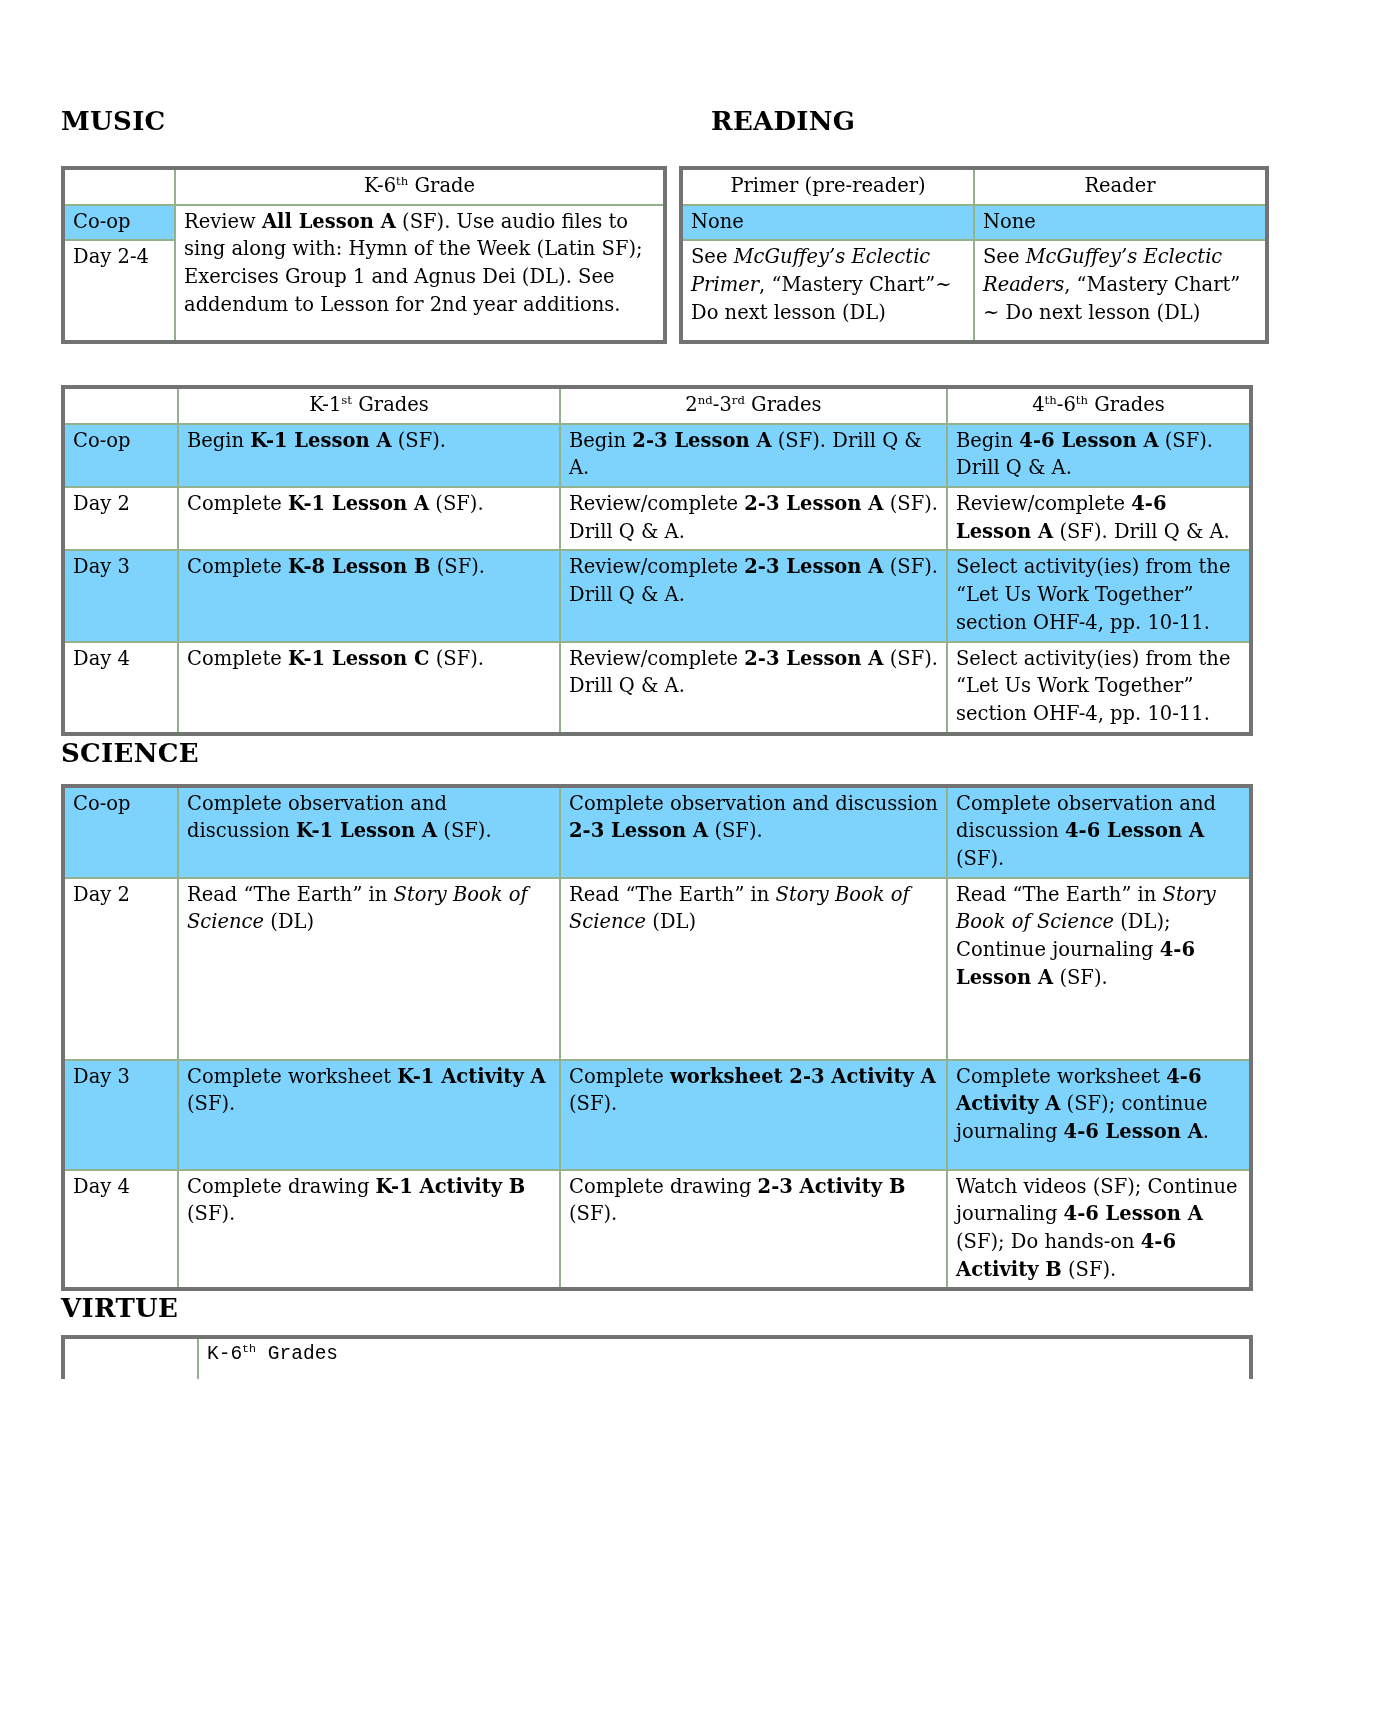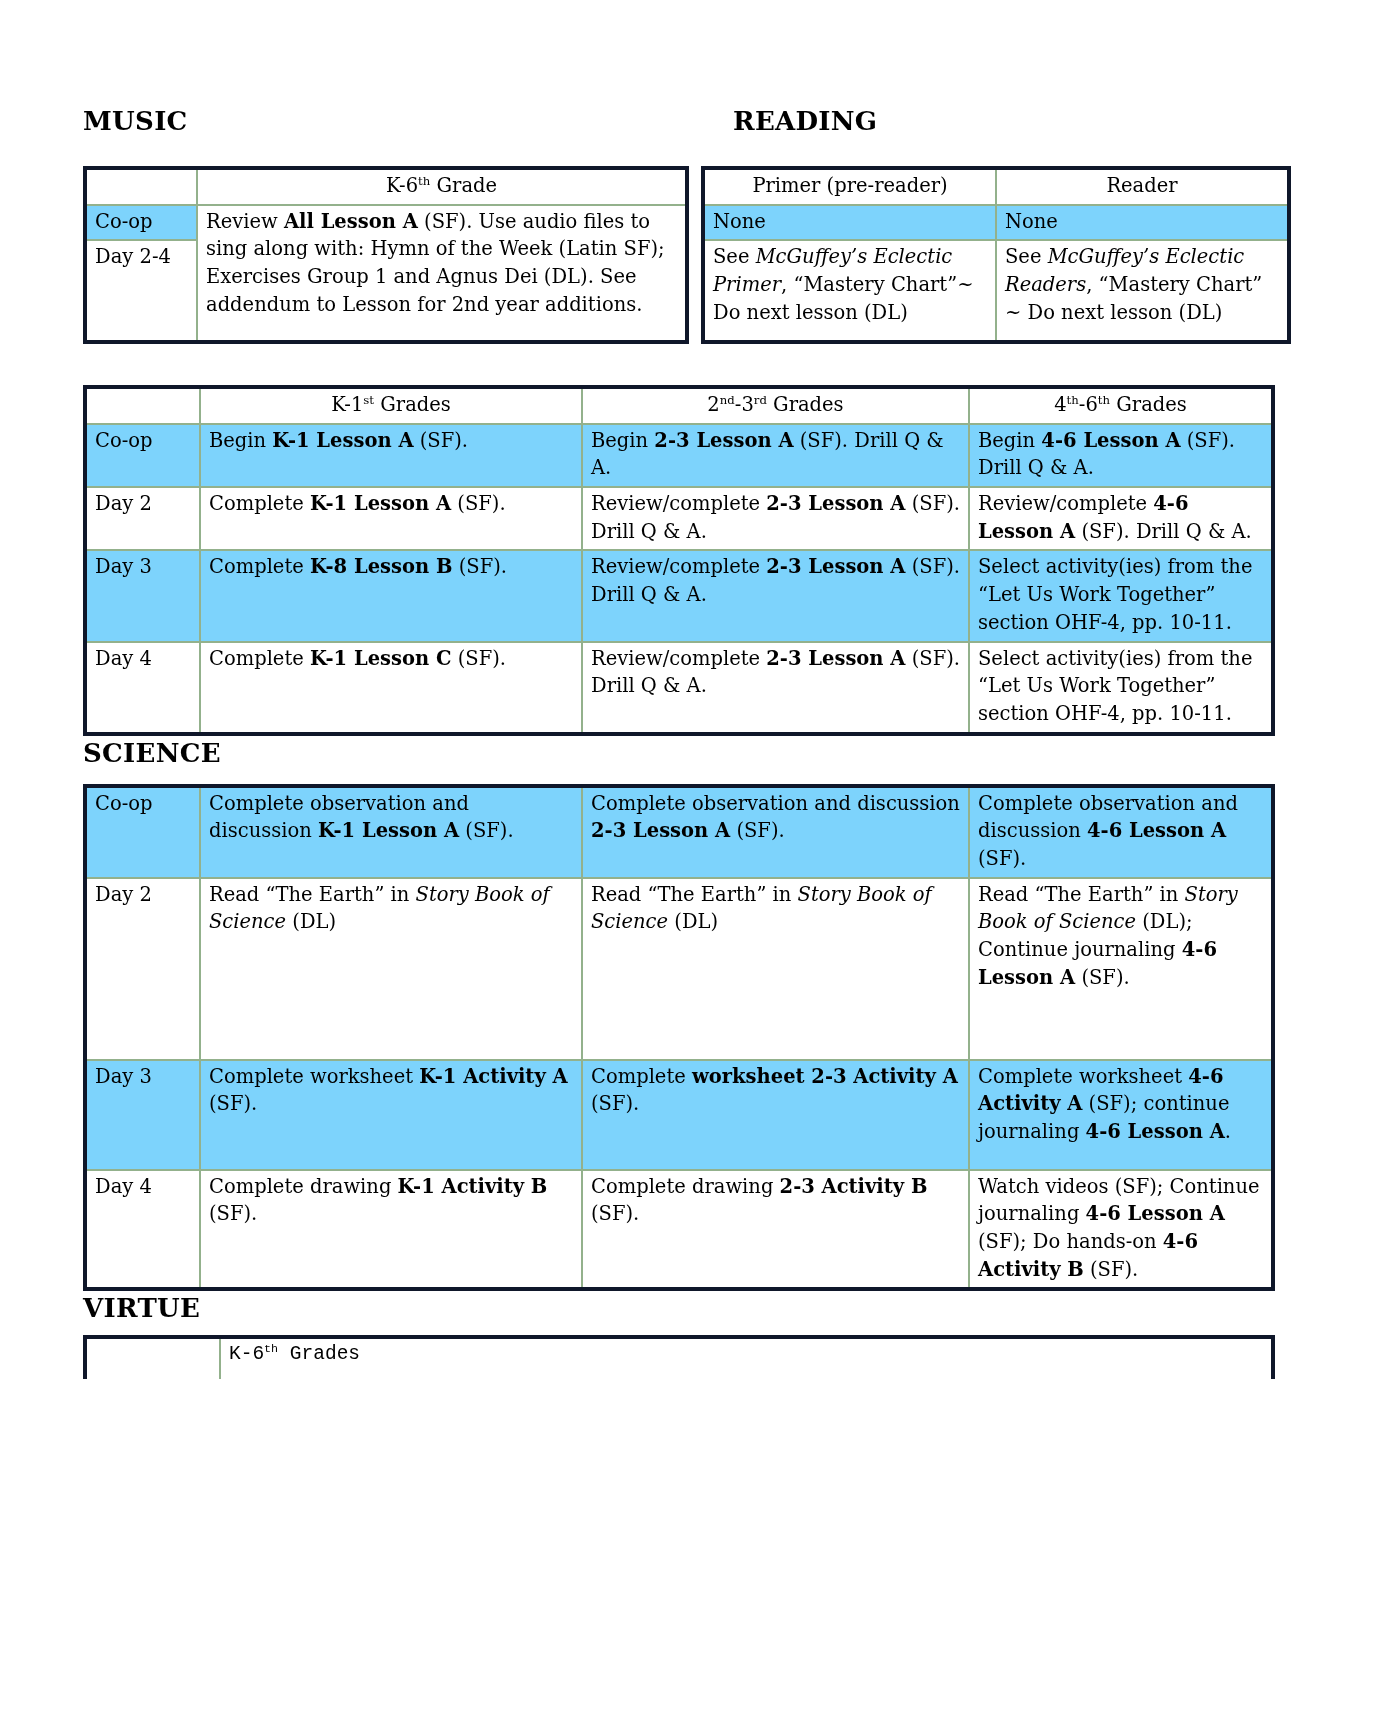--- a/index.html
+++ b/index.html
@@ -1,23 +1,23 @@
 <!DOCTYPE html>
 <html><head>
 <meta charset="utf-8">
 <style>
   html,body{margin:0;padding:0;background:#ffffff;}
   body{width:1379px;height:1709px;font-family:"DejaVu Serif","Liberation Serif",serif;color:#000;}
-  .page{box-sizing:border-box;width:1379px;height:1379px;padding:104px 96px 0 83px;overflow:hidden;background:#fff;}
+  .page{box-sizing:border-box;width:1379px;height:1379px;padding:104px 96px 0 61px;overflow:hidden;background:#fff;}
   h2.sect{font-size:26px;line-height:34px;margin:0;font-weight:bold;letter-spacing:.3px;font-family:"DejaVu Serif","Liberation Serif",serif;}
   .titles-row{display:flex;}
   .titles-row .mt{width:602px;}
   .titles-row .rt{padding-left:48px;}
   .tables-row{display:flex;gap:12px;margin-top:28px;}
-  table.tbl{border-collapse:collapse;table-layout:fixed;border:4px solid #0f172a;}
+  table.tbl{border-collapse:collapse;table-layout:fixed;border:4px solid #737373;}
   table.tbl td{border:2px solid #93b18c;vertical-align:top;padding:2px 8px 4px 8px;font-size:19.5px;line-height:1.42;overflow:hidden;}
   td.hc{text-align:center;}
   td.sh{background:#7dd3fc;}
   .b{font-weight:bold;}
   .i{font-style:italic;}
   .sup{vertical-align:super;font-size:0.6em;line-height:0;}
   .religion-heading{margin-top:26px;white-space:nowrap;}
   .religion-heading h2{display:inline-block;vertical-align:baseline;}
   .note-dash{color:#b4cbad;font-size:20px;margin-left:14px;}
   .note{color:#b4cbad;font-style:italic;font-size:19.5px;margin-left:6px;}

